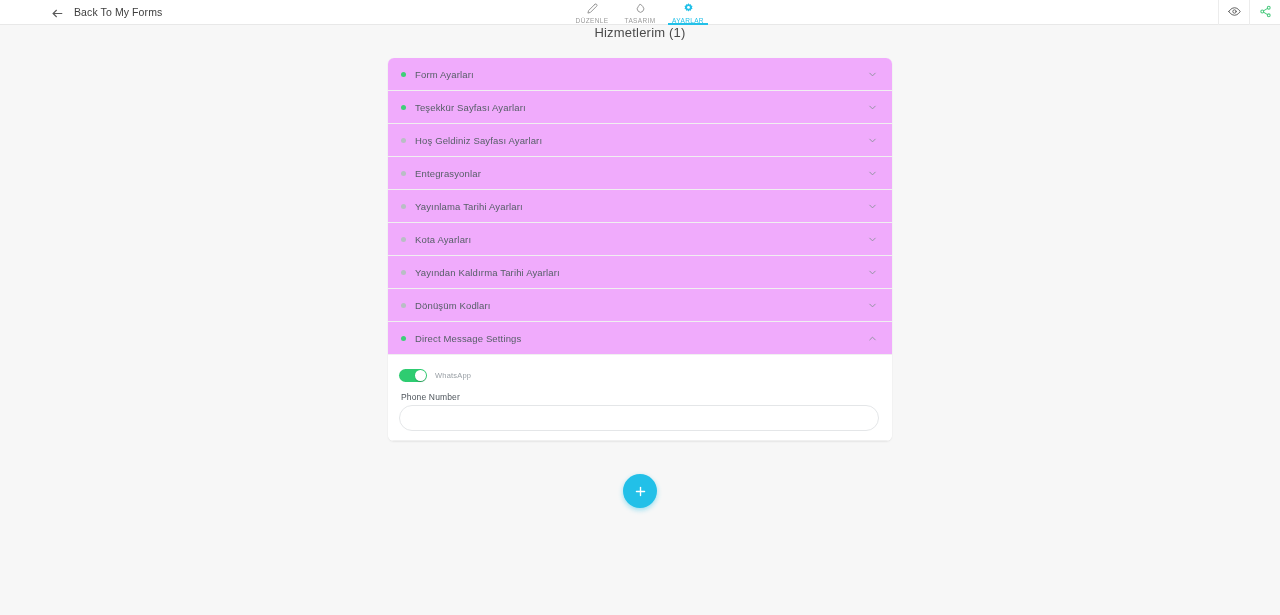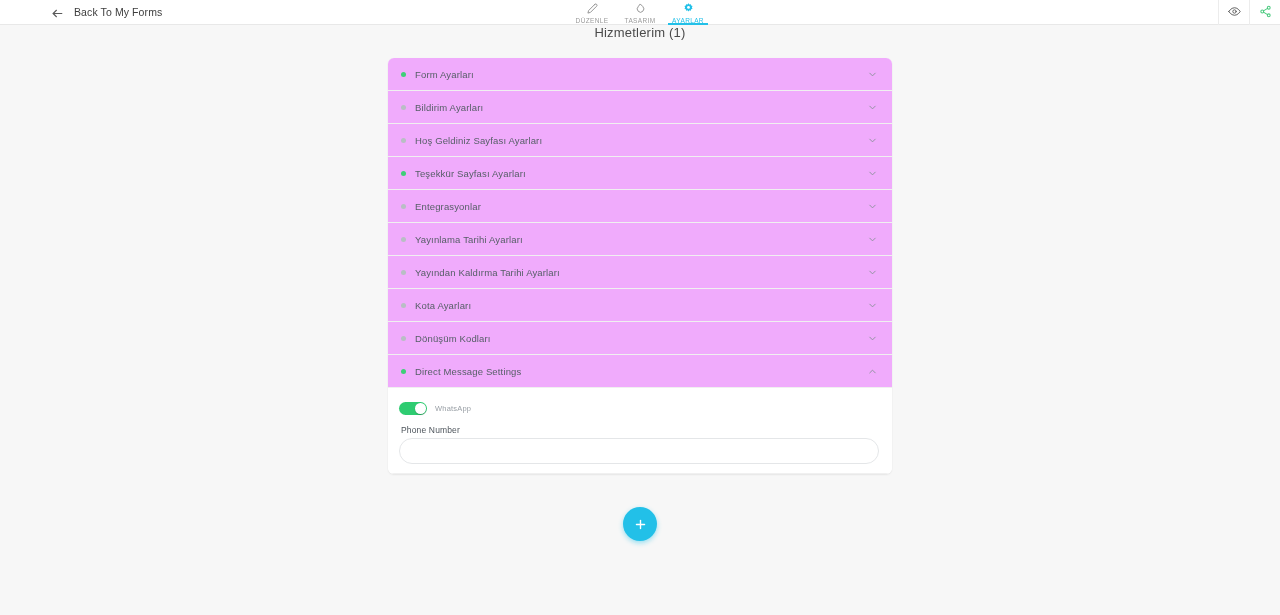--- a/index.html
+++ b/index.html
@@ -290,83 +290,74 @@
   <div class="row">
     <span class="dot on"></span>
     <span class="row-label">Form Ayarları</span>
     <span class="chev">
       <svg viewBox="0 0 24 24" fill="none" stroke="currentColor" stroke-width="2" stroke-linecap="round" stroke-linejoin="round" width="11" height="11">
           <polyline points="6 9 12 15 18 9"></polyline>
         </svg>
     </span>
   </div>
 
-  <div class="row">
-    <span class="dot"></span>
-    <span class="row-label">Bildirim Ayarları</span>
-    <span class="chev">
-      <svg viewBox="0 0 24 24" fill="none" stroke="currentColor" stroke-width="2" stroke-linecap="round" stroke-linejoin="round" width="11" height="11">
-          <polyline points="6 9 12 15 18 9"></polyline>
-        </svg>
-    </span>
-  </div>
-
-  <div class="row">
-    <span class="dot"></span>
-    <span class="row-label">Hoş Geldiniz Sayfası Ayarları</span>
-    <span class="chev">
-      <svg viewBox="0 0 24 24" fill="none" stroke="currentColor" stroke-width="2" stroke-linecap="round" stroke-linejoin="round" width="11" height="11">
-          <polyline points="6 9 12 15 18 9"></polyline>
-        </svg>
-    </span>
-  </div>
 
   <div class="row">
     <span class="dot on"></span>
     <span class="row-label">Teşekkür Sayfası Ayarları</span>
     <span class="chev">
       <svg viewBox="0 0 24 24" fill="none" stroke="currentColor" stroke-width="2" stroke-linecap="round" stroke-linejoin="round" width="11" height="11">
           <polyline points="6 9 12 15 18 9"></polyline>
         </svg>
     </span>
   </div>
 
   <div class="row">
     <span class="dot"></span>
+    <span class="row-label">Hoş Geldiniz Sayfası Ayarları</span>
+    <span class="chev">
+      <svg viewBox="0 0 24 24" fill="none" stroke="currentColor" stroke-width="2" stroke-linecap="round" stroke-linejoin="round" width="11" height="11">
+          <polyline points="6 9 12 15 18 9"></polyline>
+        </svg>
+    </span>
+  </div>
+
+  <div class="row">
+    <span class="dot"></span>
     <span class="row-label">Entegrasyonlar</span>
     <span class="chev">
       <svg viewBox="0 0 24 24" fill="none" stroke="currentColor" stroke-width="2" stroke-linecap="round" stroke-linejoin="round" width="11" height="11">
           <polyline points="6 9 12 15 18 9"></polyline>
         </svg>
     </span>
   </div>
 
   <div class="row">
     <span class="dot"></span>
     <span class="row-label">Yayınlama Tarihi Ayarları</span>
     <span class="chev">
       <svg viewBox="0 0 24 24" fill="none" stroke="currentColor" stroke-width="2" stroke-linecap="round" stroke-linejoin="round" width="11" height="11">
           <polyline points="6 9 12 15 18 9"></polyline>
         </svg>
     </span>
   </div>
 
   <div class="row">
     <span class="dot"></span>
+    <span class="row-label">Kota Ayarları</span>
+    <span class="chev">
+      <svg viewBox="0 0 24 24" fill="none" stroke="currentColor" stroke-width="2" stroke-linecap="round" stroke-linejoin="round" width="11" height="11">
+          <polyline points="6 9 12 15 18 9"></polyline>
+        </svg>
+    </span>
+  </div>
+
+  <div class="row">
+    <span class="dot"></span>
     <span class="row-label">Yayından Kaldırma Tarihi Ayarları</span>
-    <span class="chev">
-      <svg viewBox="0 0 24 24" fill="none" stroke="currentColor" stroke-width="2" stroke-linecap="round" stroke-linejoin="round" width="11" height="11">
-          <polyline points="6 9 12 15 18 9"></polyline>
-        </svg>
-    </span>
-  </div>
-
-  <div class="row">
-    <span class="dot"></span>
-    <span class="row-label">Kota Ayarları</span>
     <span class="chev">
       <svg viewBox="0 0 24 24" fill="none" stroke="currentColor" stroke-width="2" stroke-linecap="round" stroke-linejoin="round" width="11" height="11">
           <polyline points="6 9 12 15 18 9"></polyline>
         </svg>
     </span>
   </div>
 
   <div class="row">
     <span class="dot"></span>
     <span class="row-label">Dönüşüm Kodları</span>

